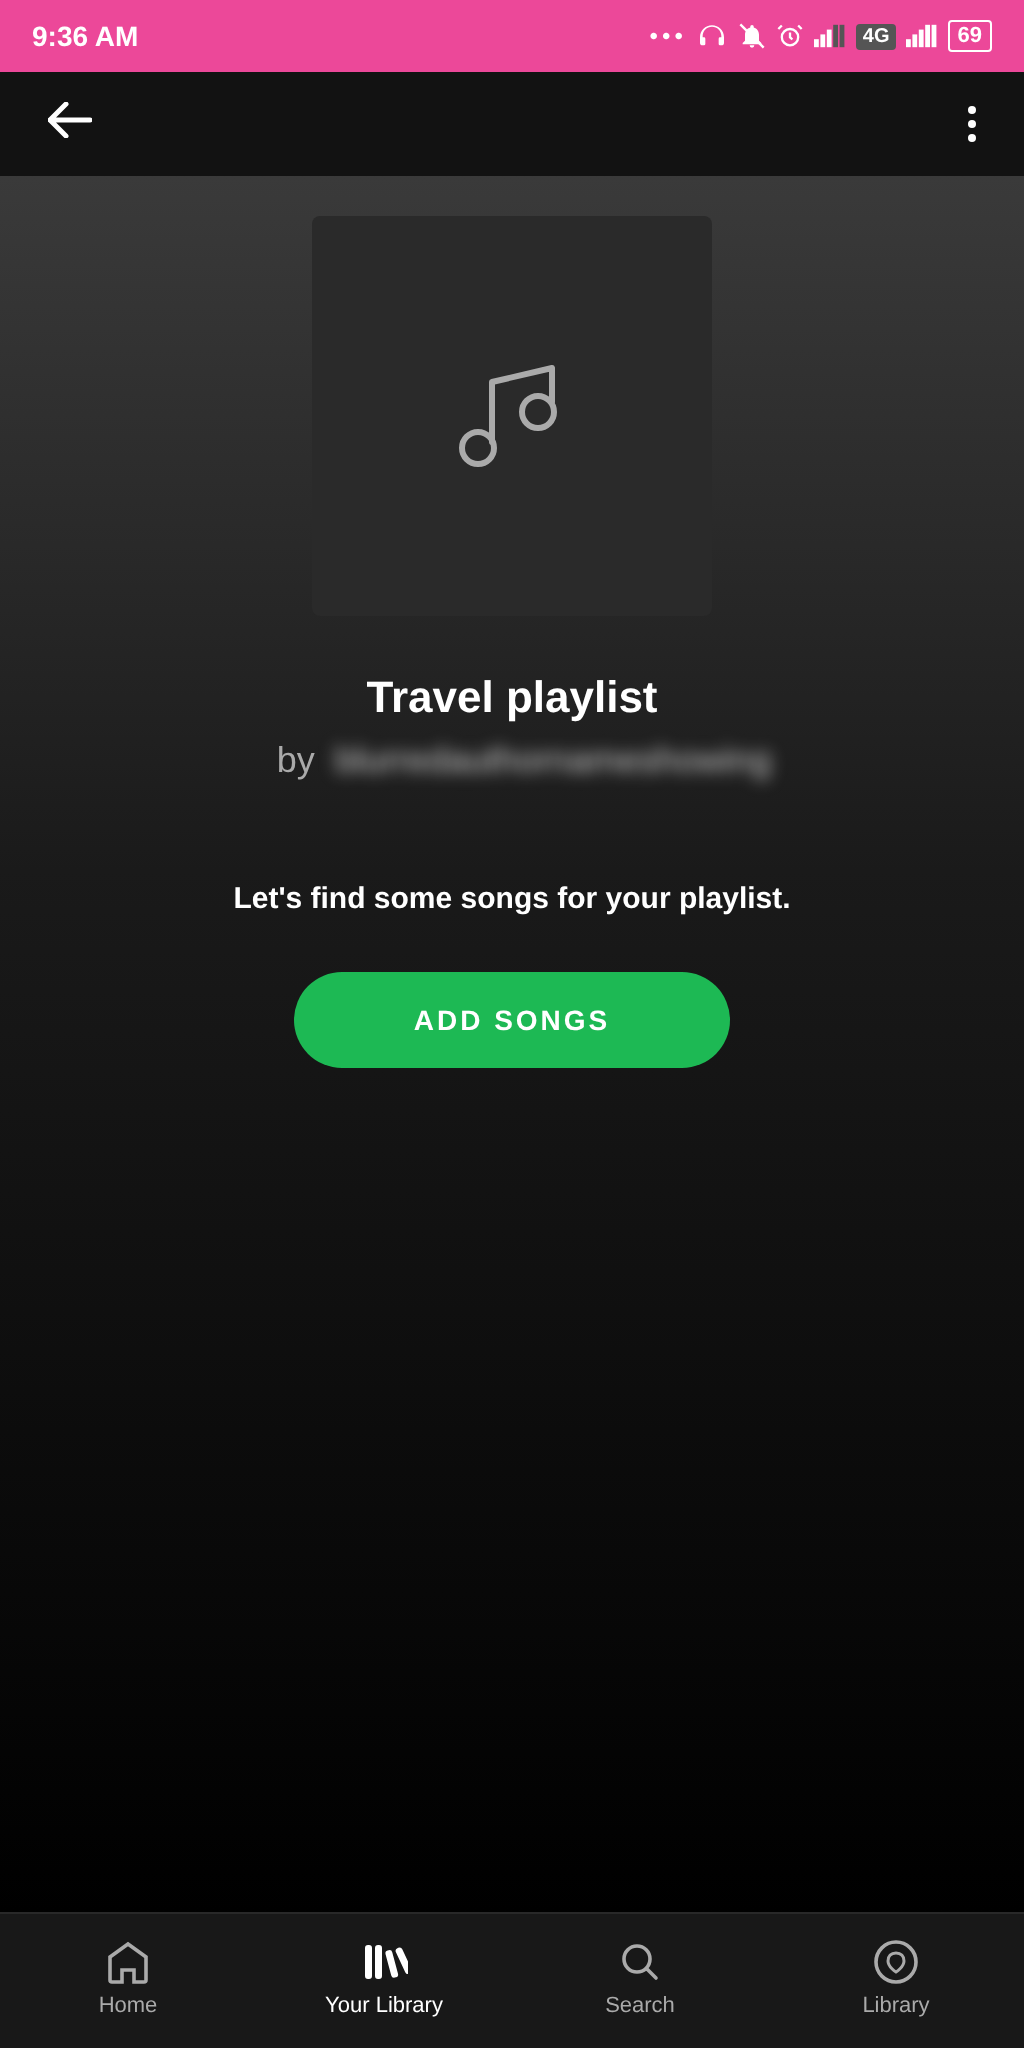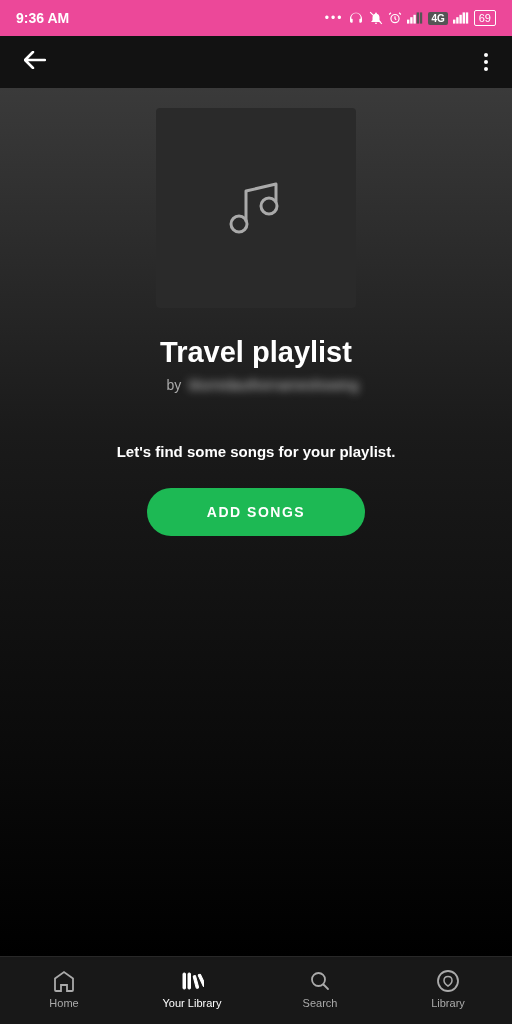--- a/index.html
+++ b/index.html
@@ -107,29 +107,29 @@
       flex-shrink: 0;
     }
 
     .music-note-icon svg {
       width: 80px;
       height: 80px;
     }
 
     
     .playlist-title {
-      font-size: 29px;
+      font-size: 22px;
       font-weight: 700;
       color: #fff;
       text-align: center;
       margin-bottom: 8px;
     }
 
     .playlist-by {
-      font-size: 14px;
+      font-size: 18px;
       color: #aaa;
       text-align: left;
       margin-bottom: 50px;
       margin-left: 17px;
     }
 
     .playlist-by-label {
       color: #aaa;
     }
 
@@ -242,21 +242,21 @@
     <span style="font-size:10px; font-weight:700; background:#555; border-radius:2px; padding:1px 3px;text-align:right;">4G</span>
 
     <svg width="16" height="12" viewBox="0 0 20 14" fill="white">
       <rect x="0" y="9" width="3" height="5"></rect>
       <rect x="4" y="6" width="3" height="8"></rect>
       <rect x="8" y="3" width="3" height="11"></rect>
       <rect x="12" y="0" width="3" height="14"></rect>
       <rect x="16" y="0" width="3" height="14"></rect>
     </svg>
 
-    <span style="font-size:11px; font-weight:400; border:1.5px solid white; border-radius:2px; padding:1px 4px;">69</span>
+    <span style="font-size:11px; font-weight:700; border:1.5px solid white; border-radius:2px; padding:1px 4px;">69</span>
   </div>
 </div>
 
 <div class="top-nav">
   <button class="back-btn">
     <svg width="22" height="18" viewBox="0 0 22 18" fill="white">
       <path d="M21 9H1M1 9l8-8M1 9l8 8" stroke="white" stroke-width="2.5" fill="none" stroke-linecap="round" stroke-linejoin="round"></path>
     </svg>
   </button>
   <button class="more-btn">

